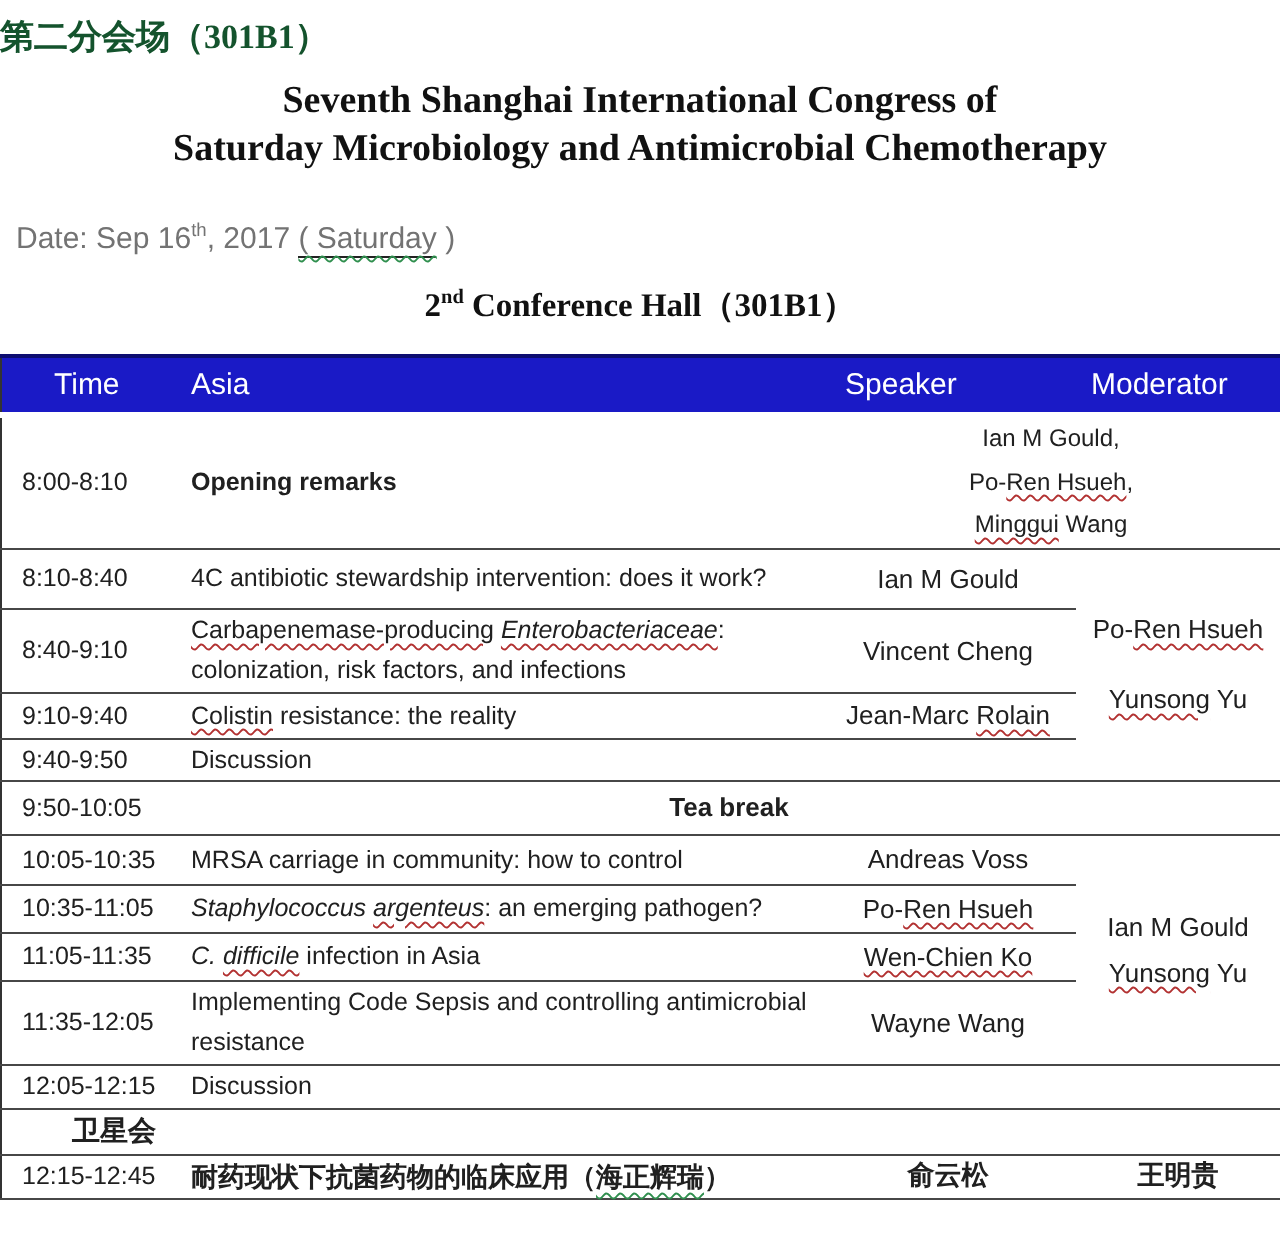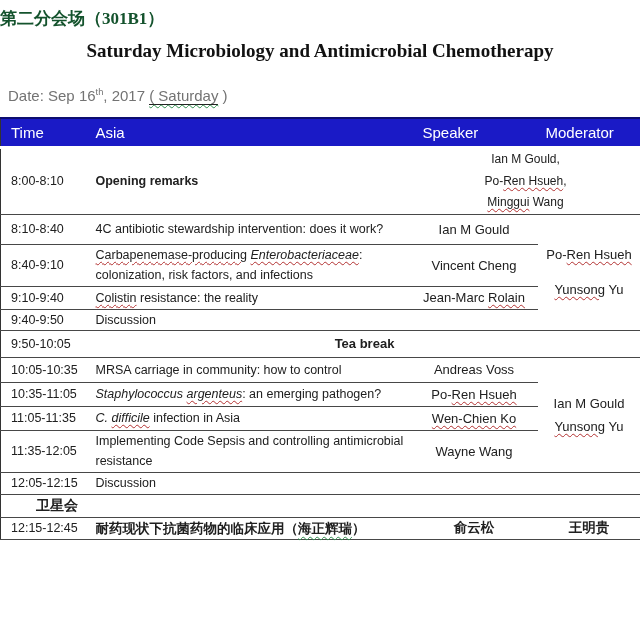--- a/index.html
+++ b/index.html
@@ -43,21 +43,21 @@
   col.c-time{width:88px}
   col.c-title{width:322px}
   col.c-speaker{width:127px}
   col.c-mod{width:103px}
 
   th{
     background:var(--header_bg);color:var(--header_text);
     font-size:15px;font-weight:normal;text-align:left;height:27px;padding:0;
     border-top:2px solid #0d0d70;border-bottom:3px solid #ffffff;
   }
-  th.h-time{padding-left:10px}
+  th.h-time{padding-left:26px}
   th.h-title{padding-left:7px}
   th.h-speaker{padding-left:12px}
   th.h-mod{padding-left:8px}
 
   td{vertical-align:middle;padding:0;font-size:13px;}
   td.time{padding-left:10px;font-size:12.5px;white-space:nowrap;}
   td.title{padding-left:7px;padding-right:4px;font-size:12.5px;line-height:1.6;}
   td.speaker,td.moderator{text-align:center;font-size:13px;}
   td.names{text-align:center;font-size:12px;}
   td.names .line{line-height:21.5px;}
@@ -80,25 +80,27 @@
   tr.rh-20{height:20px}
 </style>
 </head>
 <body>
 
 <div class="doc">
 
   <div class="session-title">第二分会场（301B1）</div>
 
   <div class="congress-title">
+    <div class="line">Seventh Shanghai International Congress of</div>
     <div class="line">Saturday Microbiology and Antimicrobial Chemotherapy</div>
   </div>
 
   <div class="date-line inline-runs"><div class="line"><span>Date: Sep 16</span><span class="sup">th</span><span>, 2017 </span><span class="ul sq-green">( Saturday</span><span> )</span></div></div>
 
+  <div class="hall-line inline-runs"><div class="line"><span>2</span><span class="sup">nd</span><span> Conference Hall（301B1）</span></div></div>
 
   <table class="schedule">
     <colgroup>
       <col class="c-time">
         <col class="c-title">
         <col class="c-speaker">
         <col class="c-mod">
     </colgroup>
     <thead>
       <tr>

